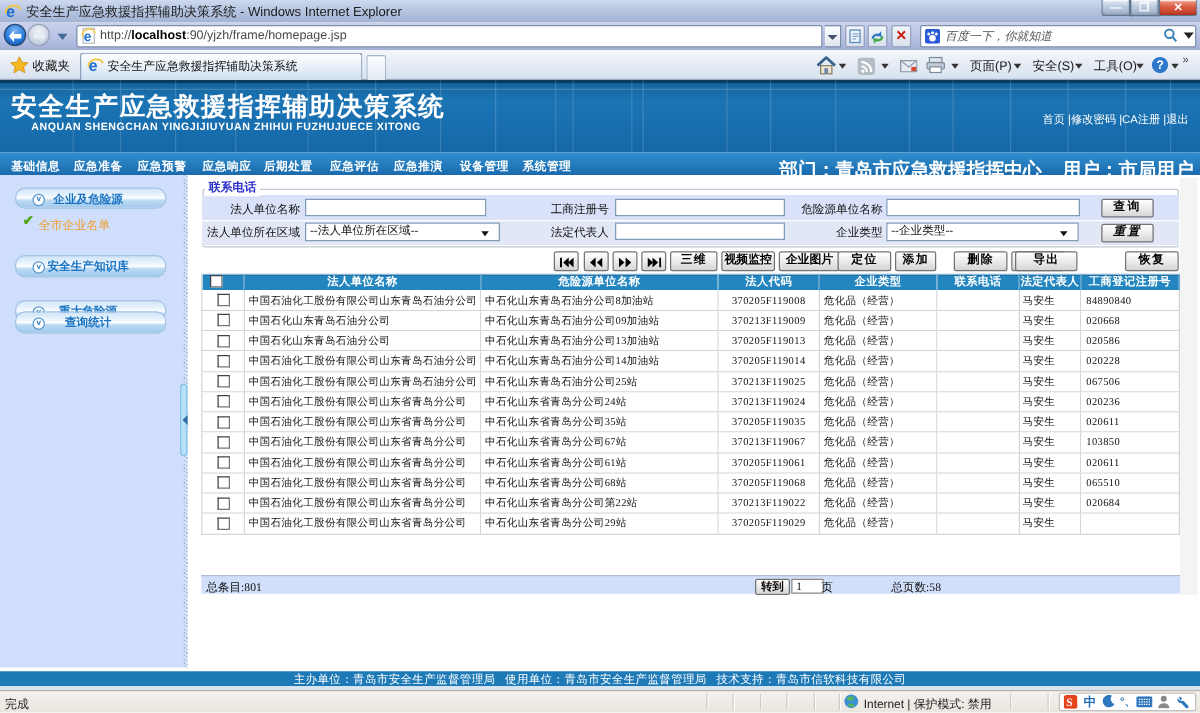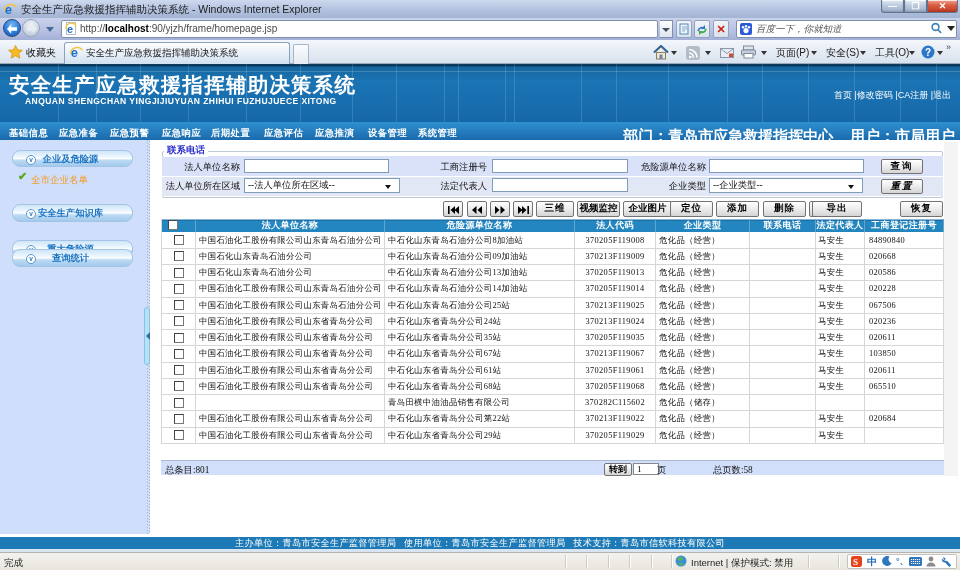--- a/index.html
+++ b/index.html
@@ -302,21 +302,21 @@
     <svg width="11" height="8" viewBox="0 0 11 8">
       <path d="M0 0L4.5 4 0 8z"></path>
       <path d="M4 0L8.5 4 4 8z"></path>
       <rect x="9.4" y="0" width="1.6" height="8"></rect>
     </svg>
   </div>
 <div class="abs ser gbtn tbtn" style="left:536px;width:38px">三维</div>
 <div class="abs ser gbtn tbtn" style="left:577px;width:43px;letter-spacing:0">视频监控</div>
 <div class="abs ser gbtn tbtn" style="left:623px;width:49px;letter-spacing:0">企业图片</div>
 <div class="abs ser gbtn tbtn" style="left:670px;width:43px">定位</div>
-<div class="abs ser gbtn tbtn" style="left:716px;width:43px">添加</div>
+<div class="abs ser gbtn tbtn" style="left:716px;width:33px">添加</div>
 <div class="abs ser gbtn tbtn" style="left:763px;width:43px">删除</div>
 <div class="abs ser gbtn tbtn" style="left:809px;width:43px">查看</div>
 <div class="abs ser gbtn tbtn" style="left:812px;width:50px">导出</div>
 <div class="abs ser gbtn tbtn" style="left:900px;width:43px">恢复</div>
 
 <table class="abs ser" id="tbl" cellspacing="0">
 <colgroup>
       <col style="width:35px">
       <col style="width:189px">
       <col style="width:190px">
@@ -432,30 +432,20 @@
         <td>中国石油化工股份有限公司山东省青岛分公司</td>
         <td>中石化山东省青岛分公司68站</td>
         <td class="p8">370205F119068</td>
         <td>危化品（经营）</td>
         <td></td>
         <td class="p5">马安生</td>
         <td class="p4">065510</td>
       </tr>
 <tr>
         <td class="c"><span class="cb"></span></td>
-        <td class="p5"></td>
-        <td>青岛田横中油油品销售有限公司</td>
-        <td class="p8">370282C115602</td>
-        <td>危化品（储存）</td>
-        <td class="p5"></td>
-        <td></td>
-        <td></td>
-      </tr>
-<tr>
-        <td class="c"><span class="cb"></span></td>
         <td>中国石油化工股份有限公司山东省青岛分公司</td>
         <td>中石化山东省青岛分公司第22站</td>
         <td class="p8">370213F119022</td>
         <td>危化品（经营）</td>
         <td></td>
         <td class="p5">马安生</td>
         <td class="p4">020684</td>
       </tr>
 <tr>
         <td class="c"><span class="cb"></span></td>

